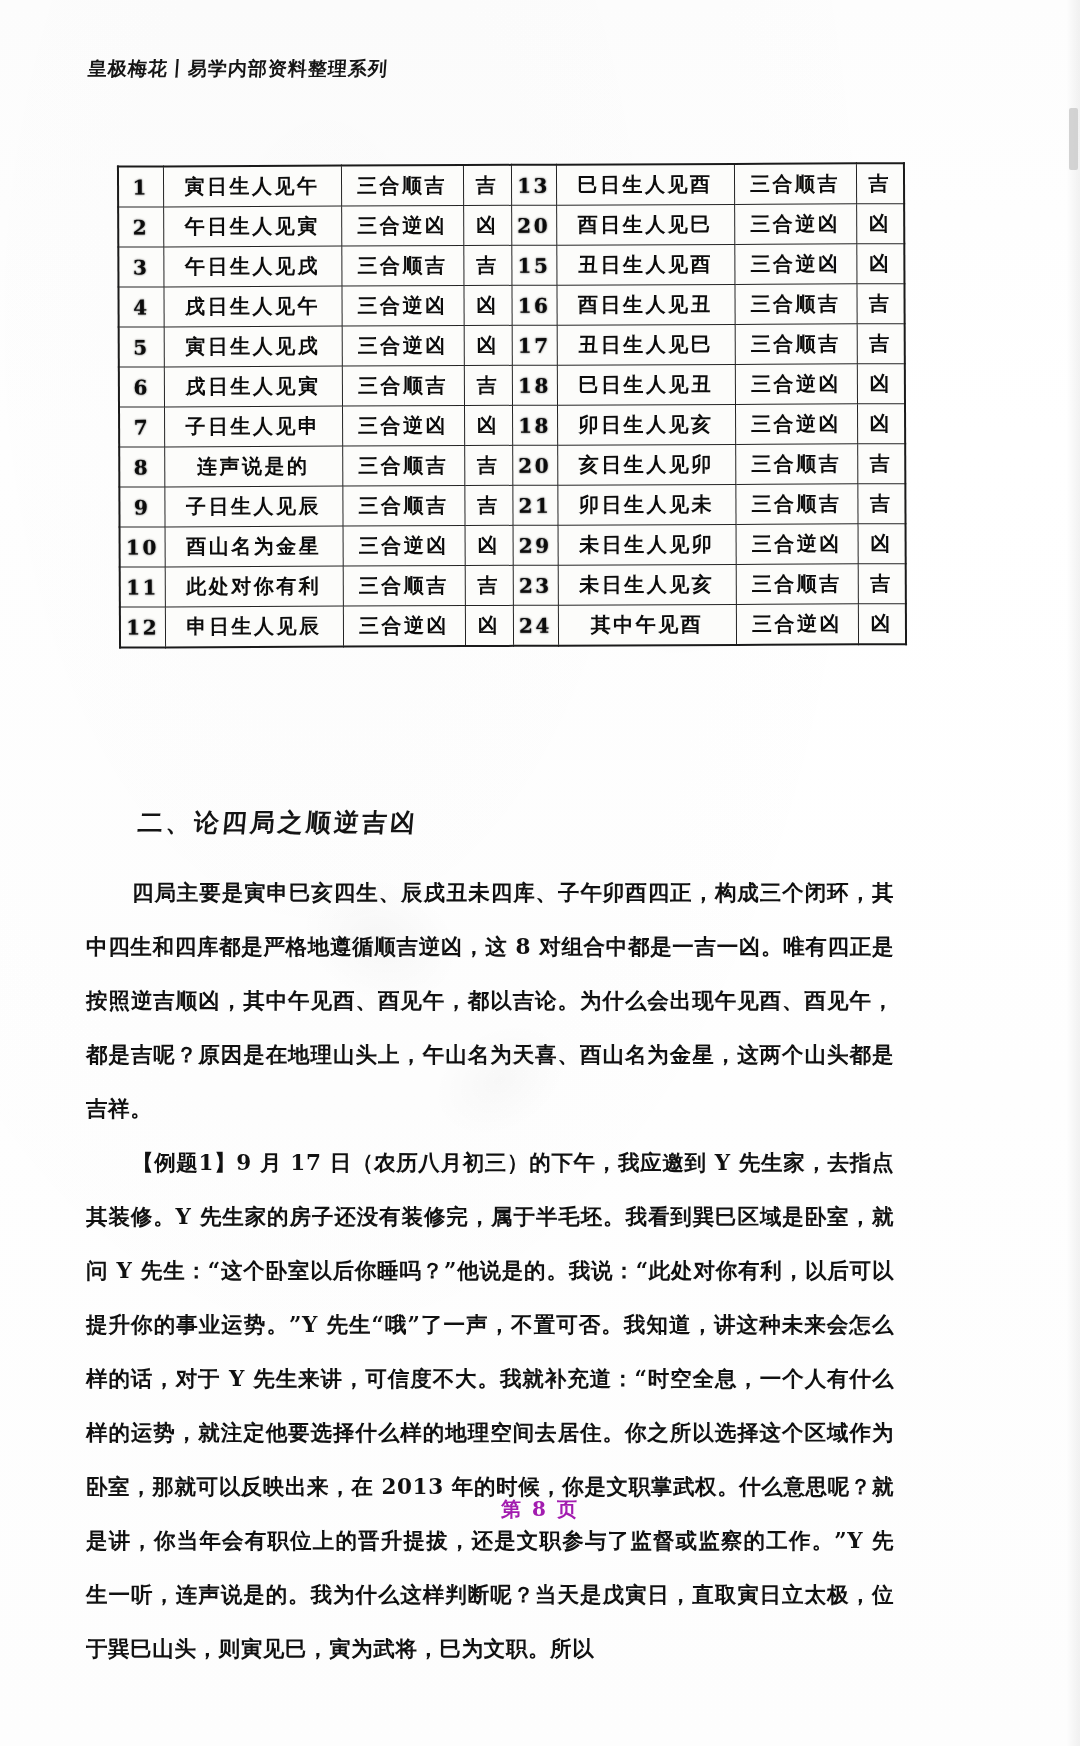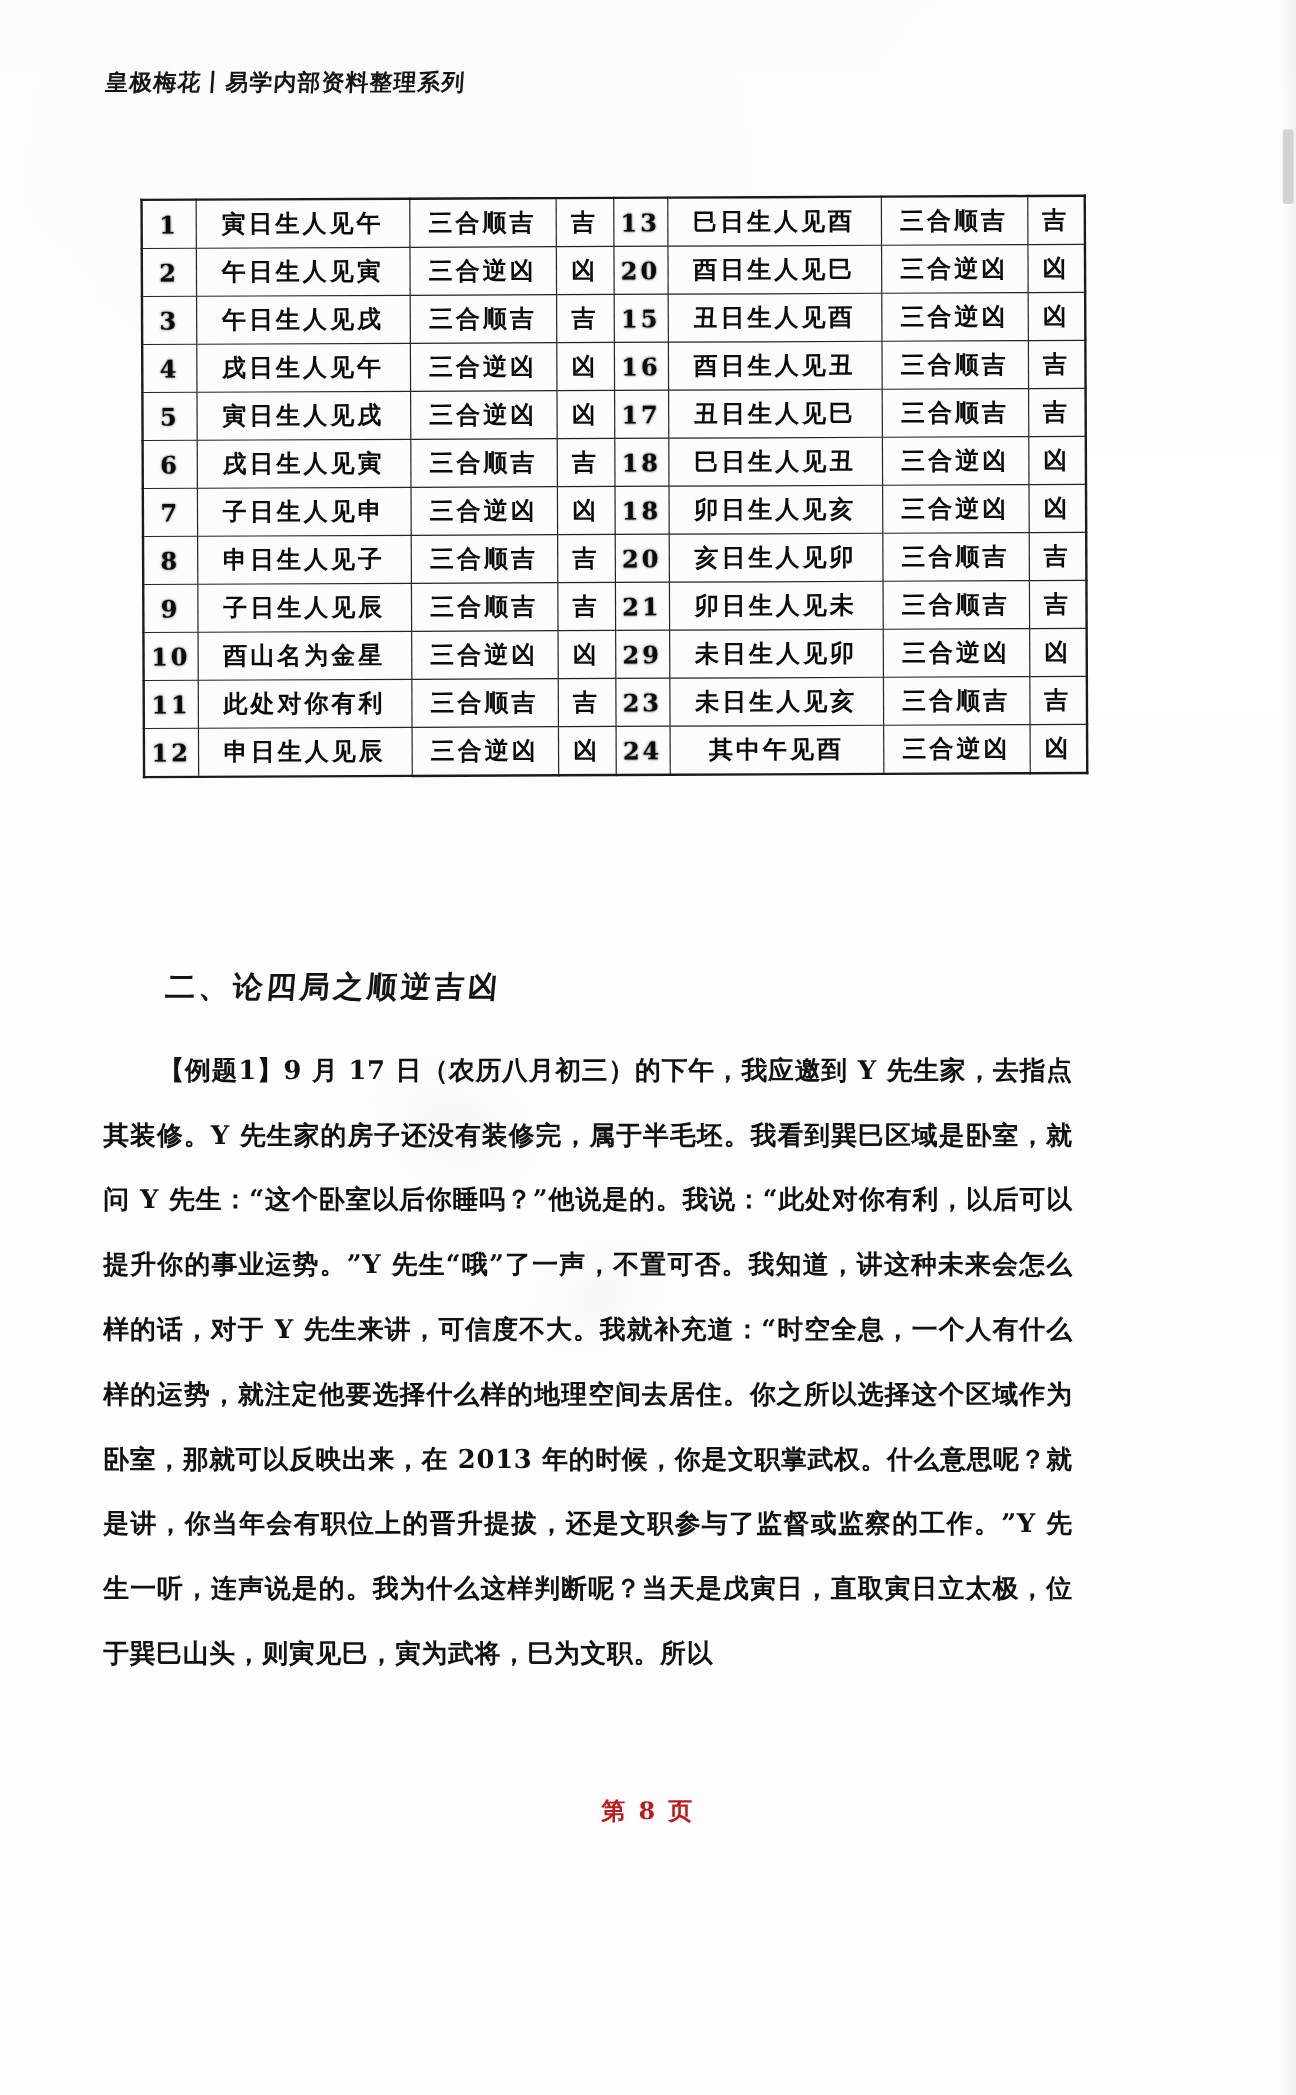--- a/index.html
+++ b/index.html
@@ -102,21 +102,21 @@
     text-indent:0;
     margin:0 0 0 0;
     font-weight:600;
   }
   .para.indent{text-indent:46px;}
 
   
   .pageno{
     position:absolute;left:0;right:0;top:1496px;
     text-align:center;
-    font-size:20px;font-weight:700;color:#b91c1c;
+    font-size:20px;font-weight:700;color:#a21caf;
     letter-spacing:2px;
     font-family:"DejaVu Serif","Liberation Serif",serif;
   }
 
   
   .blot{position:absolute;pointer-events:none;opacity:.16;}
   .blot.b1{left:620px;top:560px;width:180px;height:90px;
     background:radial-gradient(ellipse at 50% 50%, rgba(0,0,0,.25) 0%, rgba(0,0,0,0) 70%);
     transform:rotate(-18deg);}
   .blot.b2{left:300px;top:880px;width:160px;height:120px;
@@ -217,21 +217,21 @@
           <td class="desc">子日生人见申</td>
           <td class="rule">三合逆凶</td>
           <td class="jx">凶</td>
           <td class="idx">18</td>
           <td class="desc">卯日生人见亥</td>
           <td class="rule">三合逆凶</td>
           <td class="jx">凶</td>
         </tr>
         <tr>
           <td class="idx">8</td>
-          <td class="desc">申日生人见子</td>
+          <td class="desc">连声说是的</td>
           <td class="rule">三合顺吉</td>
           <td class="jx">吉</td>
           <td class="idx">20</td>
           <td class="desc">亥日生人见卯</td>
           <td class="rule">三合顺吉</td>
           <td class="jx">吉</td>
         </tr>
         <tr>
           <td class="idx">9</td>
           <td class="desc">子日生人见辰</td>
@@ -272,16 +272,17 @@
           <td class="rule">三合逆凶</td>
           <td class="jx">凶</td>
         </tr>
       </tbody>
   </table>
 </div>
 
 <div class="sec-head">二、论四局之顺逆吉凶</div>
 
 <div class="body">
+  <p class="para indent">四局主要是寅申巳亥四生、辰戌丑未四库、子午卯酉四正，构成三个闭环，其中四生和四库都是严格地遵循顺吉逆凶，这 8 对组合中都是一吉一凶。唯有四正是按照逆吉顺凶，其中午见酉、酉见午，都以吉论。为什么会出现午见酉、酉见午，都是吉呢？原因是在地理山头上，午山名为天喜、酉山名为金星，这两个山头都是吉祥。</p>
   <p class="para indent">【例题1】9 月 17 日（农历八月初三）的下午，我应邀到 Y 先生家，去指点其装修。Y 先生家的房子还没有装修完，属于半毛坯。我看到巽巳区域是卧室，就问 Y 先生：“这个卧室以后你睡吗？”他说是的。我说：“此处对你有利，以后可以提升你的事业运势。”Y 先生“哦”了一声，不置可否。我知道，讲这种未来会怎么样的话，对于 Y 先生来讲，可信度不大。我就补充道：“时空全息，一个人有什么样的运势，就注定他要选择什么样的地理空间去居住。你之所以选择这个区域作为卧室，那就可以反映出来，在 2013 年的时候，你是文职掌武权。什么意思呢？就是讲，你当年会有职位上的晋升提拔，还是文职参与了监督或监察的工作。”Y 先生一听，连声说是的。我为什么这样判断呢？当天是戊寅日，直取寅日立太极，位于巽巳山头，则寅见巳，寅为武将，巳为文职。所以</p>
 </div>
 
 <div class="pageno">第 8 页</div>
 
 </body></html>

